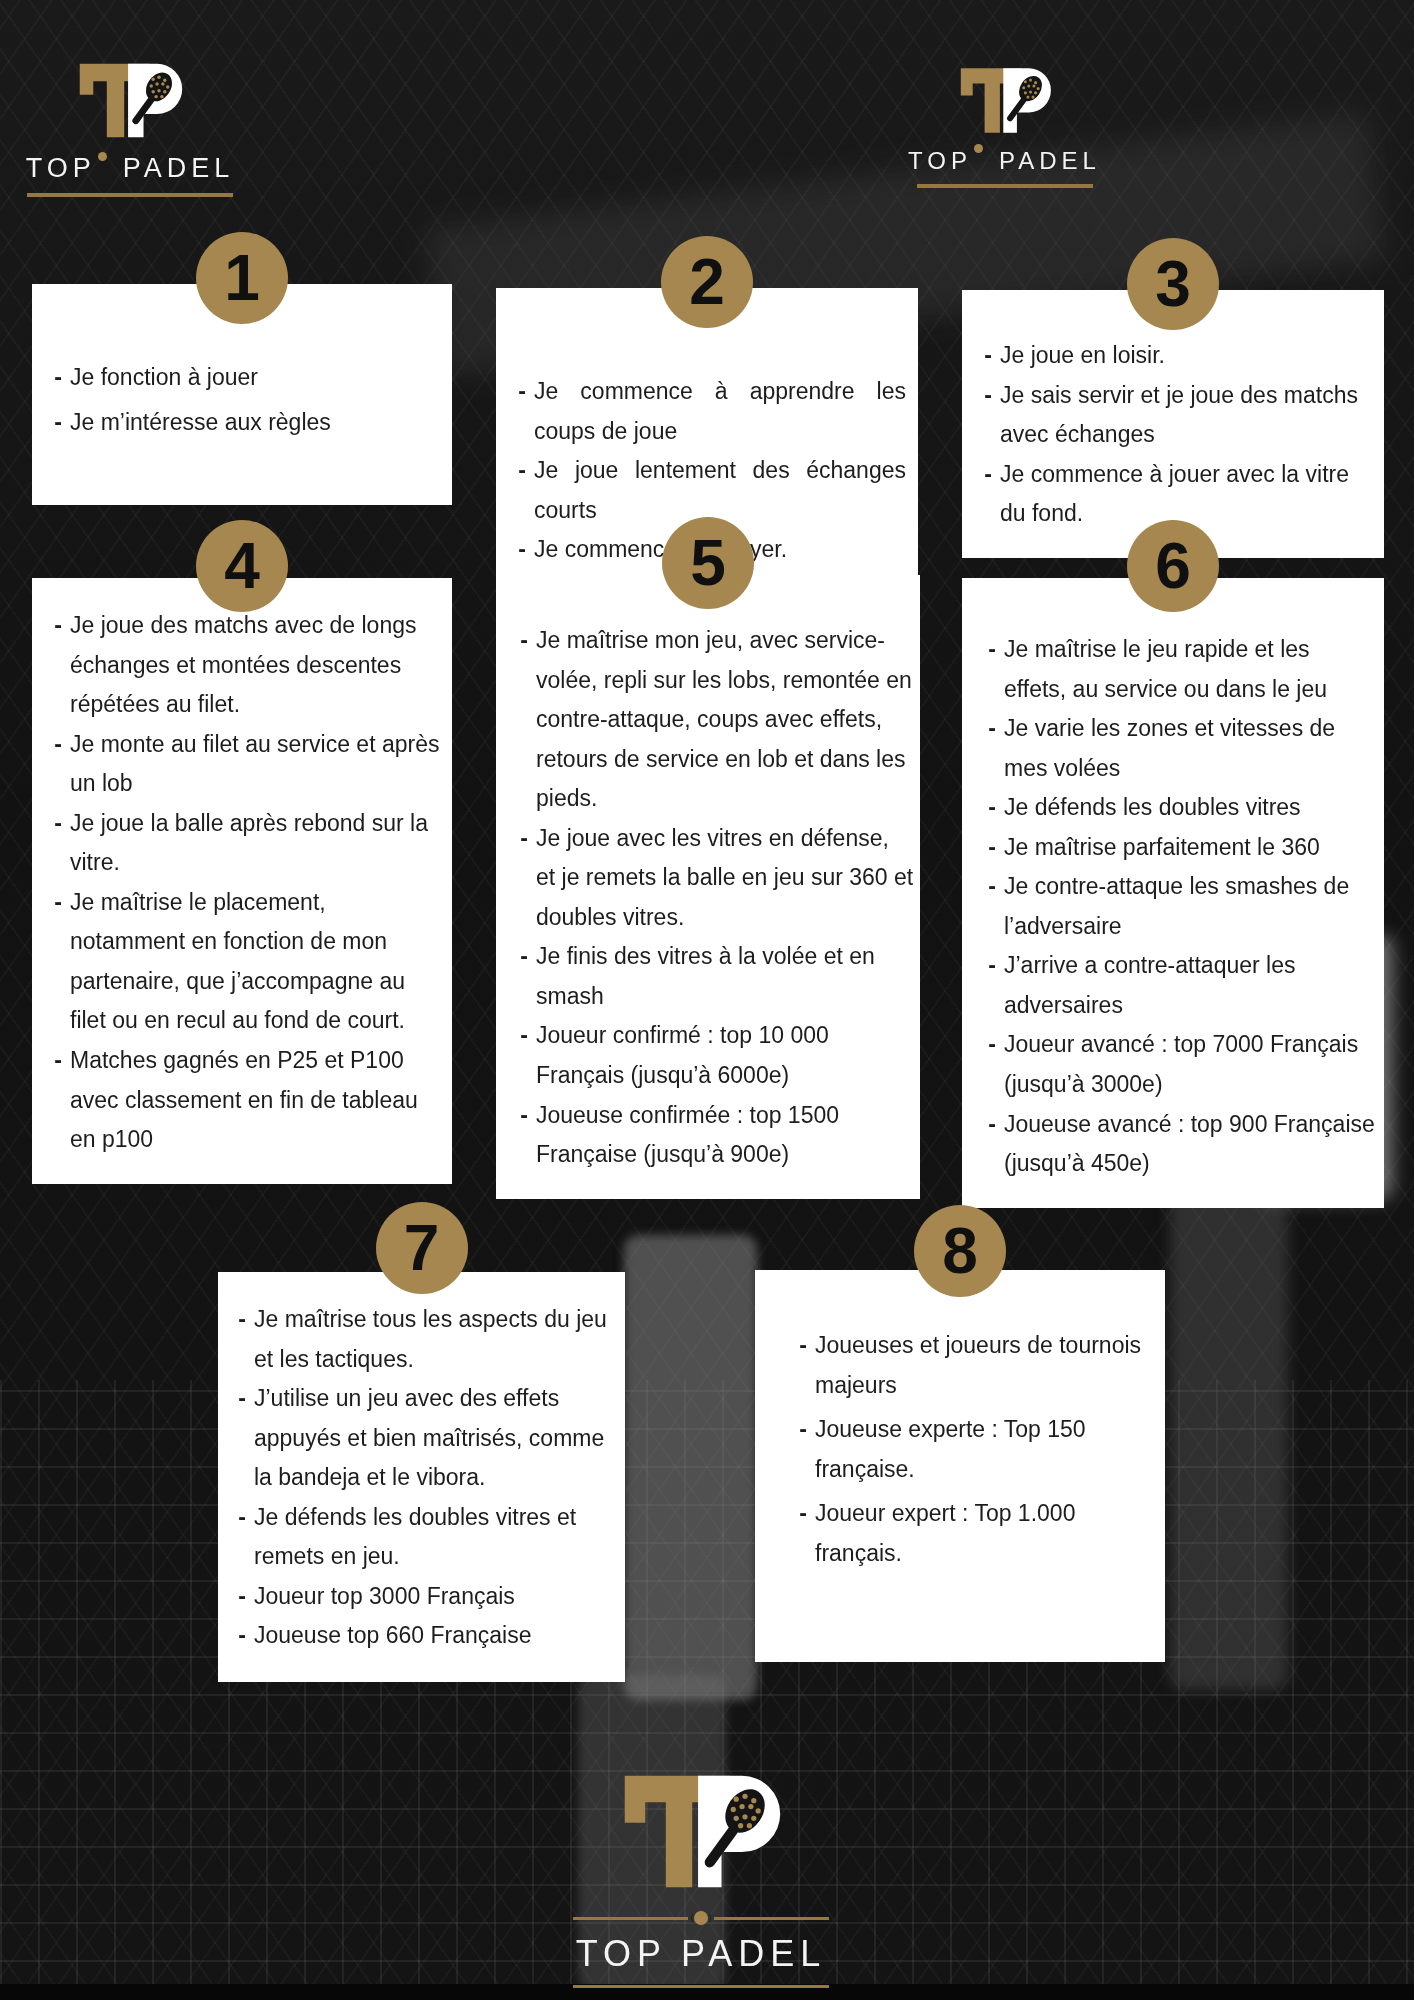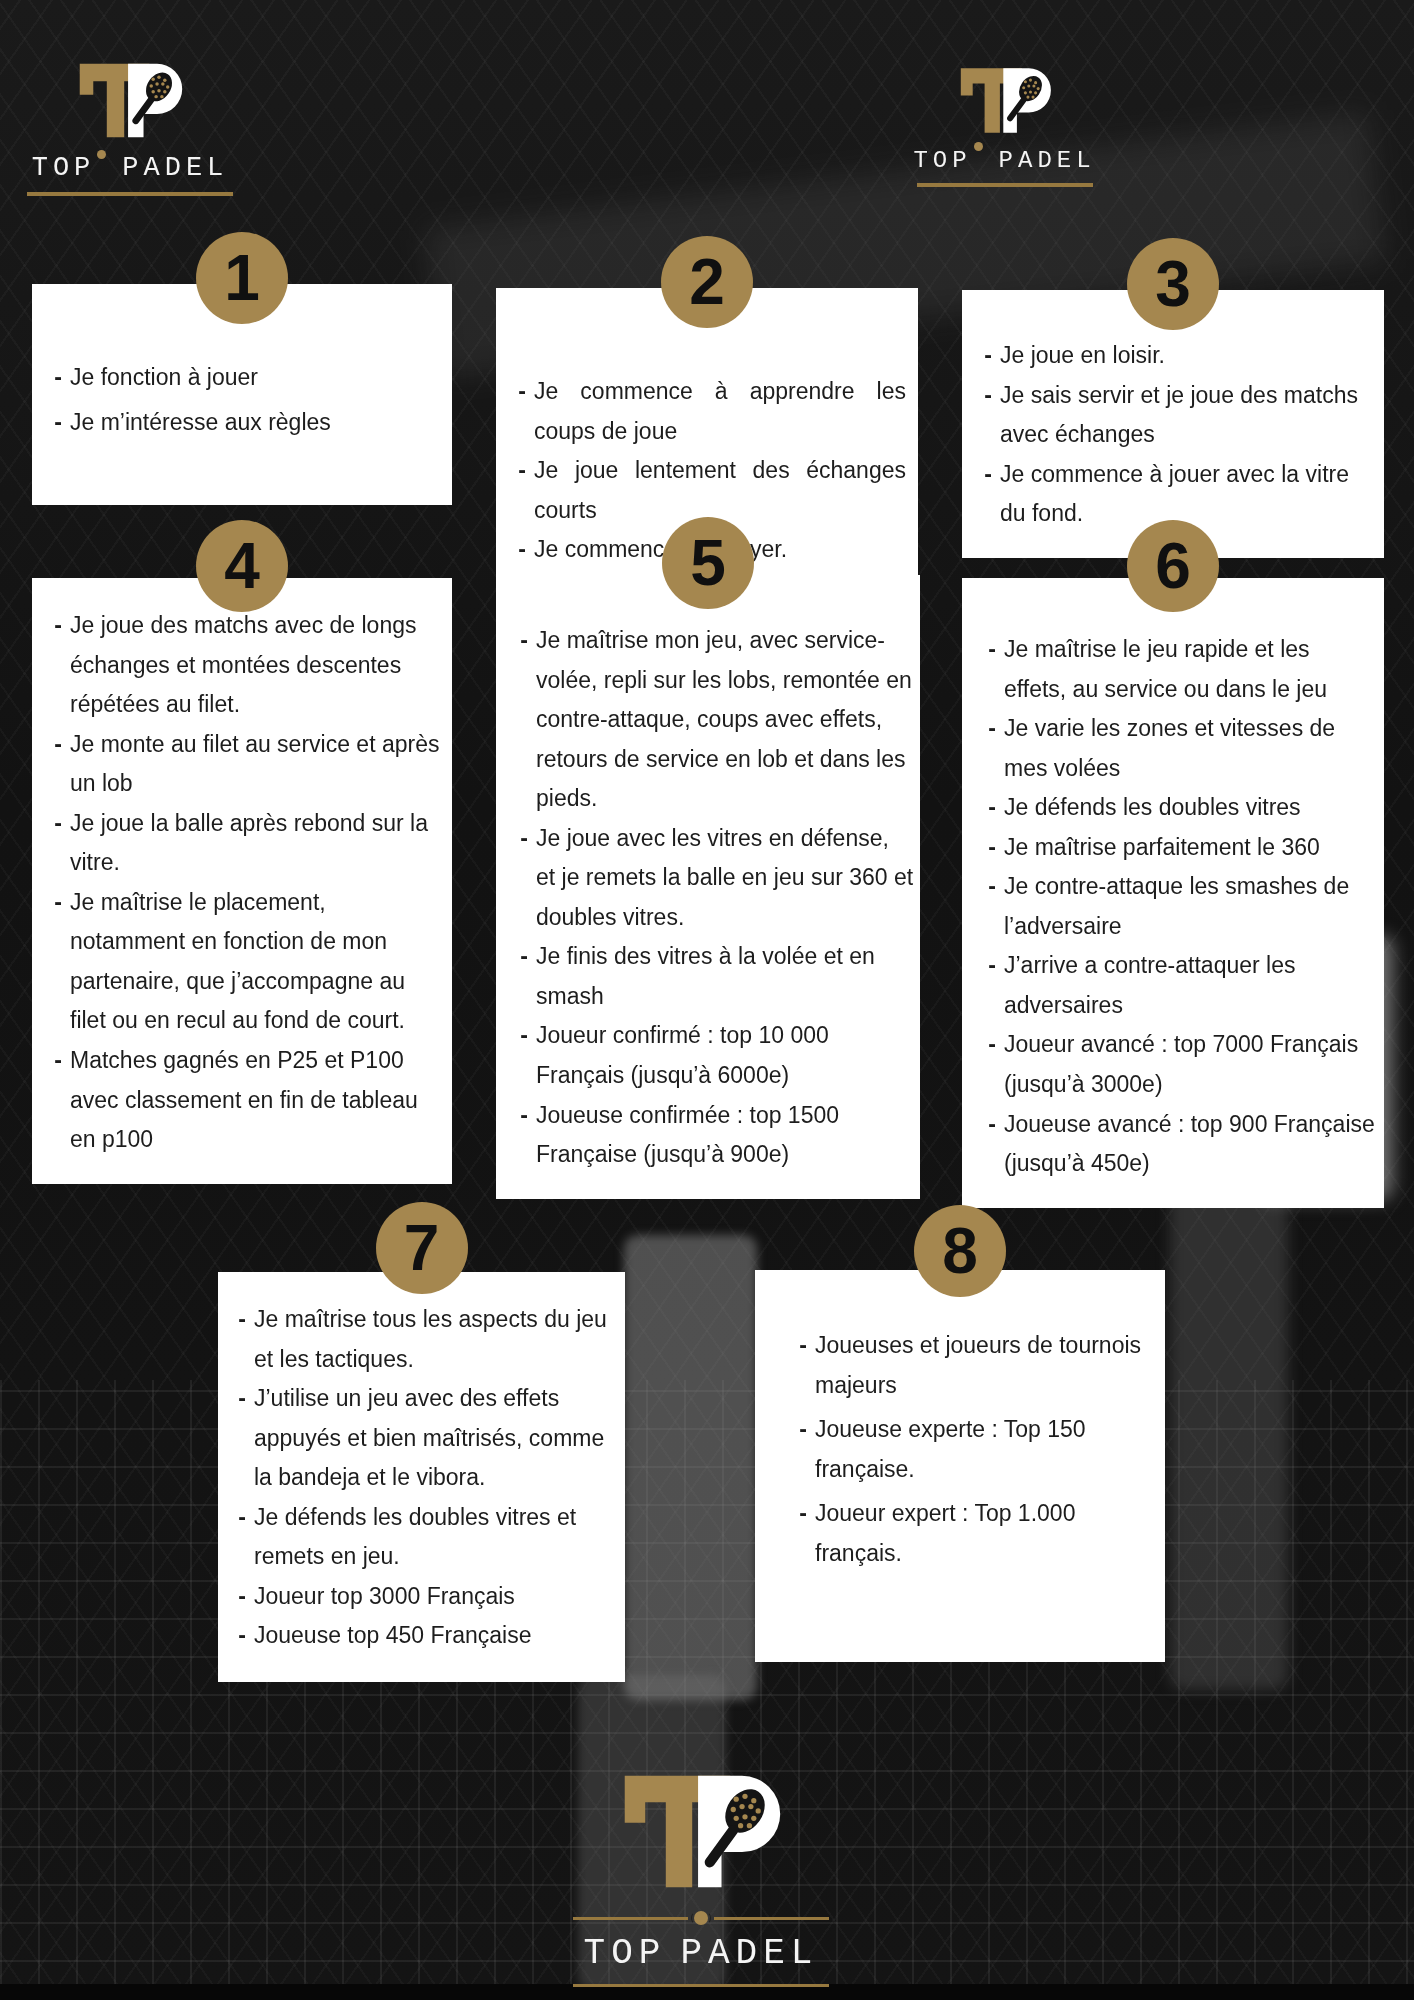--- a/index.html
+++ b/index.html
@@ -35,21 +35,21 @@
   .title .l2{display:block;transform:scaleX(.80);transform-origin:50% 50%;}
 
   
   .logo{position:absolute;display:flex;flex-direction:column;align-items:center;}
   .logo-left{left:26px;top:52px;width:208px;}
   .logo-right{left:912px;top:58px;width:185px;}
   .logo-bottom{left:557px;top:1758px;width:288px;}
   .logo-left  svg{width:116px;height:97px;}
   .logo-right svg{width:102px;height:85px;}
   .logo-bottom svg{width:176px;height:147px;}
-  .wordmark{display:flex;align-items:baseline;color:#f4f4f4;font-weight:400;white-space:nowrap;margin-top:4px;font-family:Liberation Mono, monospace;}
+  .wordmark{display:flex;align-items:baseline;color:#f4f4f4;font-weight:400;white-space:nowrap;margin-top:4px;}
   .logo-left  .wordmark{font-size:27px;letter-spacing:5px;}
   .logo-right .wordmark{font-size:24px;letter-spacing:5px;}
   .logo-bottom .wordmark{font-size:36px;letter-spacing:6px;margin-top:8px;}
   .wordmark .w2{margin-left:14px;text-align:center;}
   .mini-ball{display:inline-block;width:9px;height:9px;border-radius:50%;background:#a5874f;
     margin:0 2px;transform:translateY(-16px);}
   .logo-rule{height:4px;background:#97793f;margin-top:9px;}
   .logo-left  .logo-rule{width:206px;}
   .logo-right .logo-rule{width:176px;}
   .rule-row{display:flex;align-items:center;width:256px;margin-top:6px;}
@@ -326,21 +326,21 @@
         <li>
           <span class="dash">-</span>
           <span class="txt">Je défends les doubles vitres et remets en jeu.</span>
         </li>
         <li>
           <span class="dash">-</span>
           <span class="txt">Joueur top 3000 Français</span>
         </li>
         <li>
           <span class="dash">-</span>
-          <span class="txt">Joueuse top 450 Française</span>
+          <span class="txt">Joueuse top 660 Française</span>
         </li>
       </ul>
   </section>
 
   <section class="card card-8">
     <div class="num">
         <span>8</span>
       </div>
     <ul class="items">
         <li>

